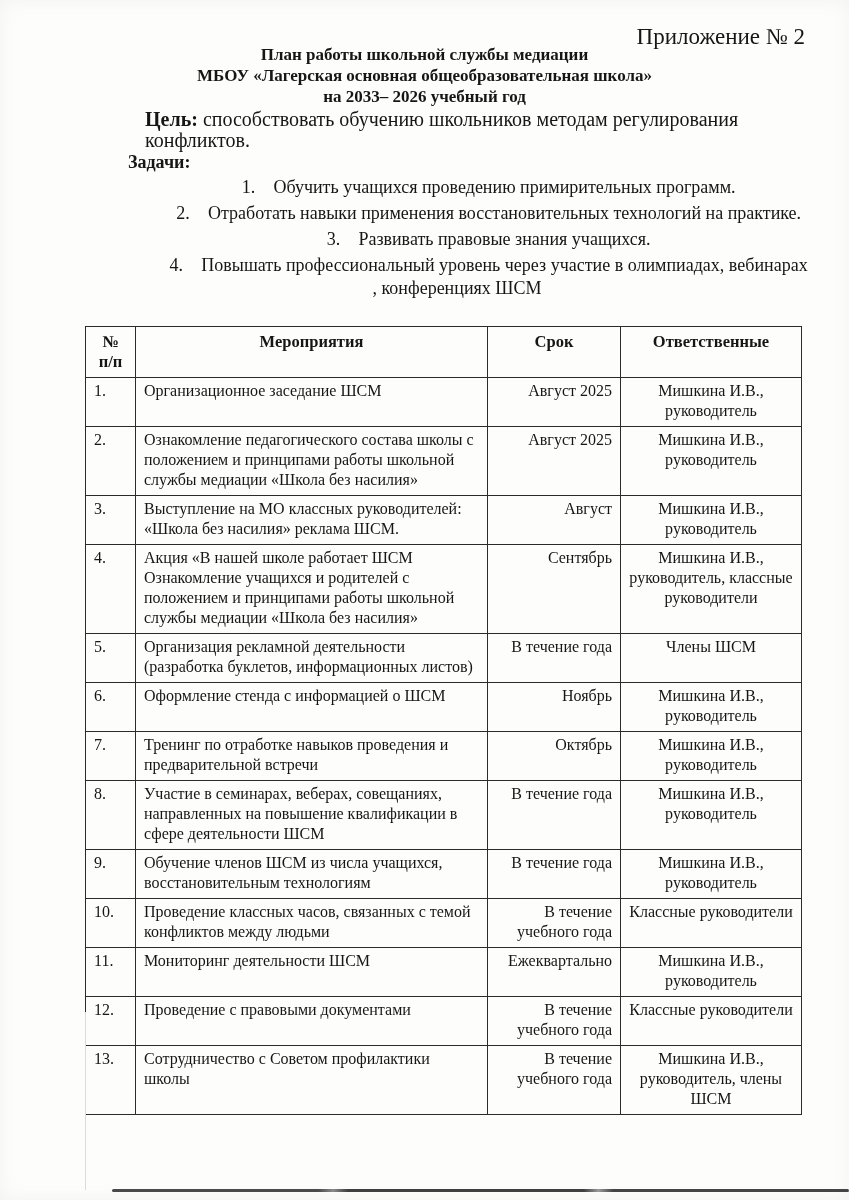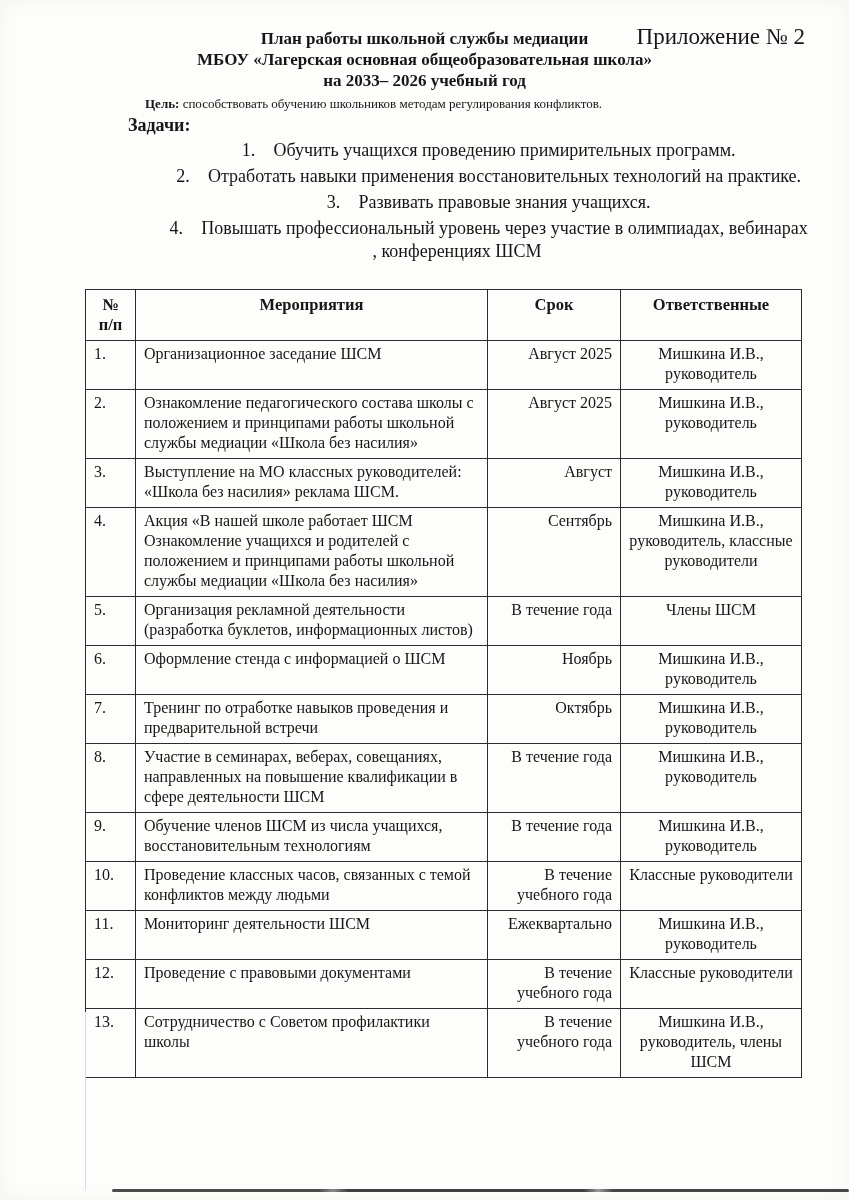--- a/index.html
+++ b/index.html
@@ -15,29 +15,29 @@
     background: #fdfdfb;
     overflow: hidden;
     box-shadow: inset 0 0 18px rgba(120,120,120,0.08);
   }
   .appendix {
     position: absolute;
     top: 24px; right: 44px;
     font-size: 23px;
   }
   .title-block {
-    padding-top: 28px;
+    padding-top: 44px;
     text-align: center;
     font-weight: bold;
     font-size: 17px;
     line-height: 21px;
   }
   .goal-line {
     margin: 2px 40px 0 145px;
-    font-size: 13px;
+    font-size: 20px;
     line-height: 21px;
   }
   .goal-label { font-weight: bold; }
   .tasks-label {
     margin: 1px 0 0 128px;
     font-weight: bold;
     font-size: 18px;
     line-height: 21px;
   }
   .task-item {

